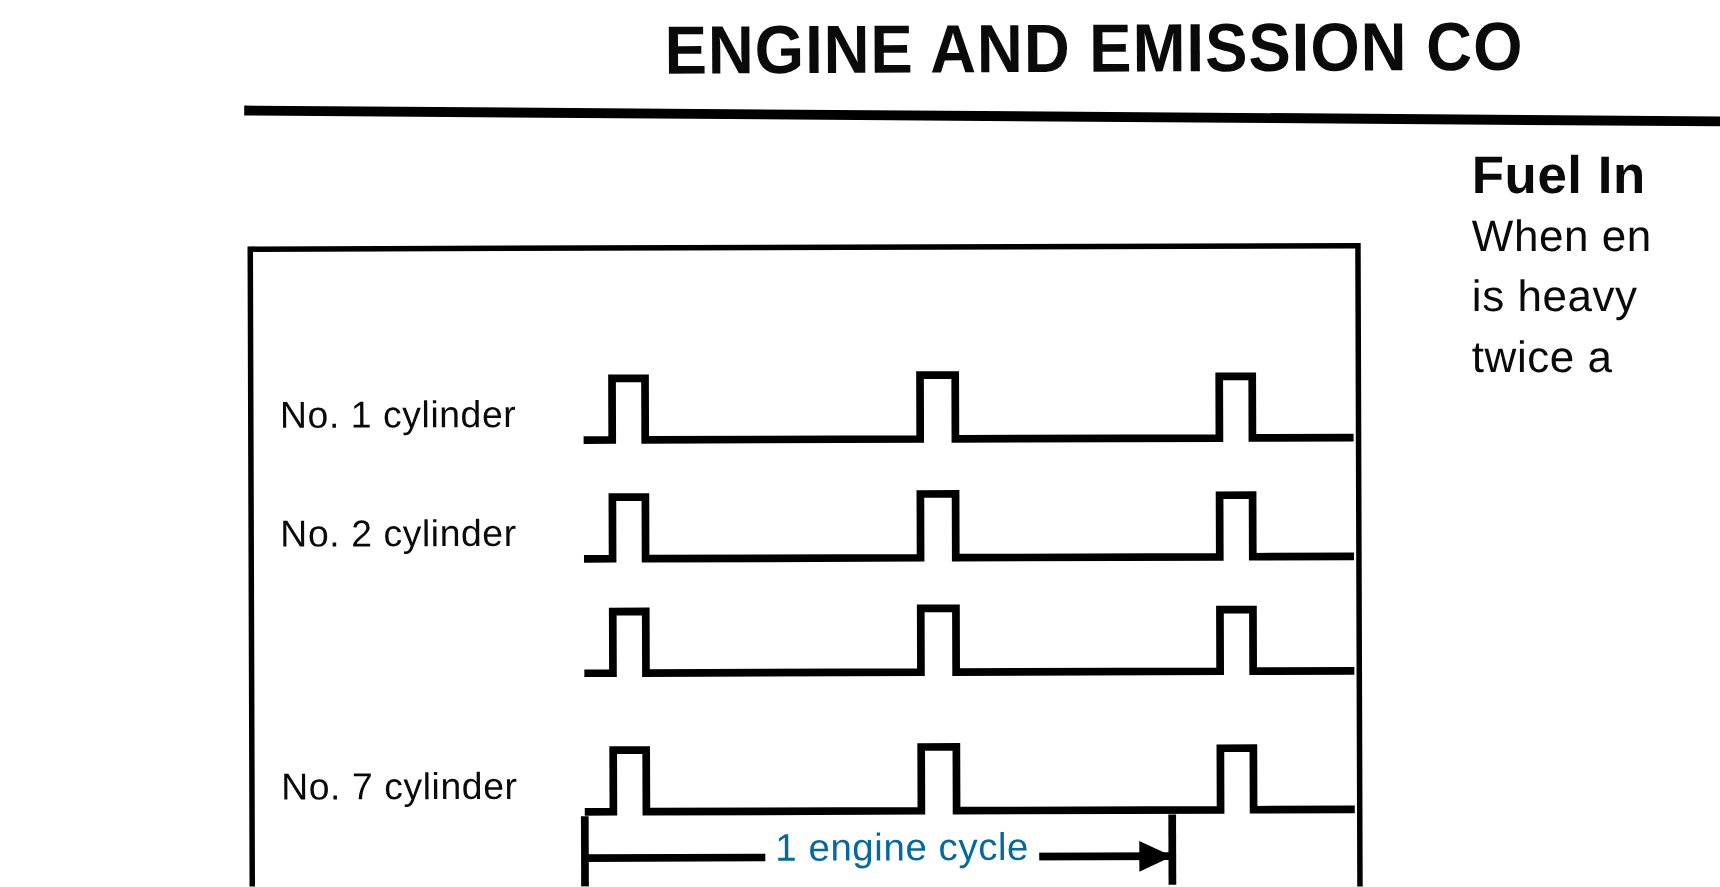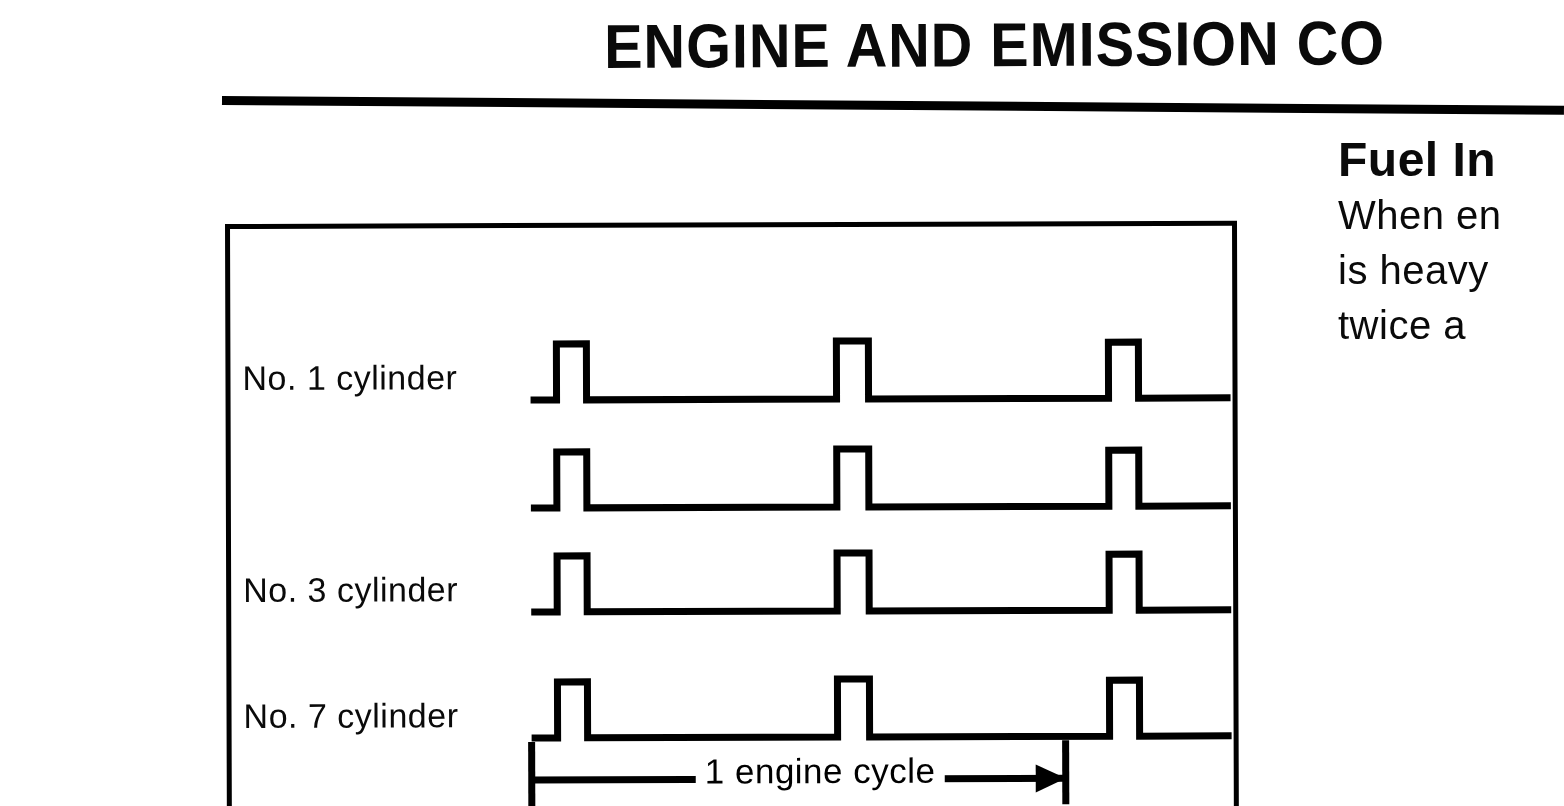--- a/index.html
+++ b/index.html
@@ -50,21 +50,21 @@
   }
 
   
   .wave-row {
     position: absolute;
     left: 0; right: 0;
     height: 96px;
   }
   .wave-label {
     position: absolute;
-    left: 12px;
+    left: 24px;
     bottom: 6px;
     font-family: "Liberation Sans", sans-serif;
     font-size: 34px;
     line-height: 34px;
     letter-spacing: 0.5px;
     white-space: nowrap;
     color: #0a0a0a;
   }
   .wave-svg {
     position: absolute;
@@ -98,21 +98,21 @@
     position: absolute;
     left: 168px;
     top: 16px;
     font-family: "Liberation Sans", sans-serif;
     font-size: 35px;
     line-height: 36px;
     letter-spacing: 0.5px;
     white-space: nowrap;
     background: #fff;
     padding: 0 9px;
-    color: #000000;
+    color: #0369a1;
   }
 
   
   #right-column {
     position: absolute;
     left: 1338px; top: 132px;
     width: 420px;
   }
   #section-heading {
     font-family: "Liberation Sans", sans-serif;
@@ -142,27 +142,27 @@
 <div id="figure-box">
 
   <div class="wave-row" style="top:76px;">
     <span class="wave-label">No. 1 cylinder</span>
     <svg class="wave-svg" viewBox="0 0 700 84" preserveAspectRatio="none">
       <path d="M0,74 L26,74 L26,18 L56,18 L56,74 L306,74 L306,16 L338,16 L338,74 L578,74 L578,18 L608,18 L608,74 L700,74"></path>
     </svg>
   </div>
 
   <div class="wave-row" style="top:184px;">
+    <span class="wave-label">No. 2 cylinder</span>
     <svg class="wave-svg" viewBox="0 0 700 84" preserveAspectRatio="none">
       <path d="M0,74 L26,74 L26,18 L56,18 L56,74 L306,74 L306,16 L338,16 L338,74 L578,74 L578,18 L608,18 L608,74 L700,74"></path>
     </svg>
   </div>
 
   <div class="wave-row" style="top:288px;">
-    <span class="wave-label">No. 3 cylinder</span>
     <svg class="wave-svg" viewBox="0 0 700 84" preserveAspectRatio="none">
       <path d="M0,74 L26,74 L26,18 L56,18 L56,74 L306,74 L306,16 L338,16 L338,74 L578,74 L578,18 L608,18 L608,74 L700,74"></path>
     </svg>
   </div>
 
   <div class="wave-row" style="top:414px;">
     <span class="wave-label">No. 7 cylinder</span>
     <svg class="wave-svg" viewBox="0 0 700 84" preserveAspectRatio="none">
       <path d="M0,74 L26,74 L26,18 L56,18 L56,74 L306,74 L306,16 L338,16 L338,74 L578,74 L578,18 L608,18 L608,74 L700,74"></path>
     </svg>

